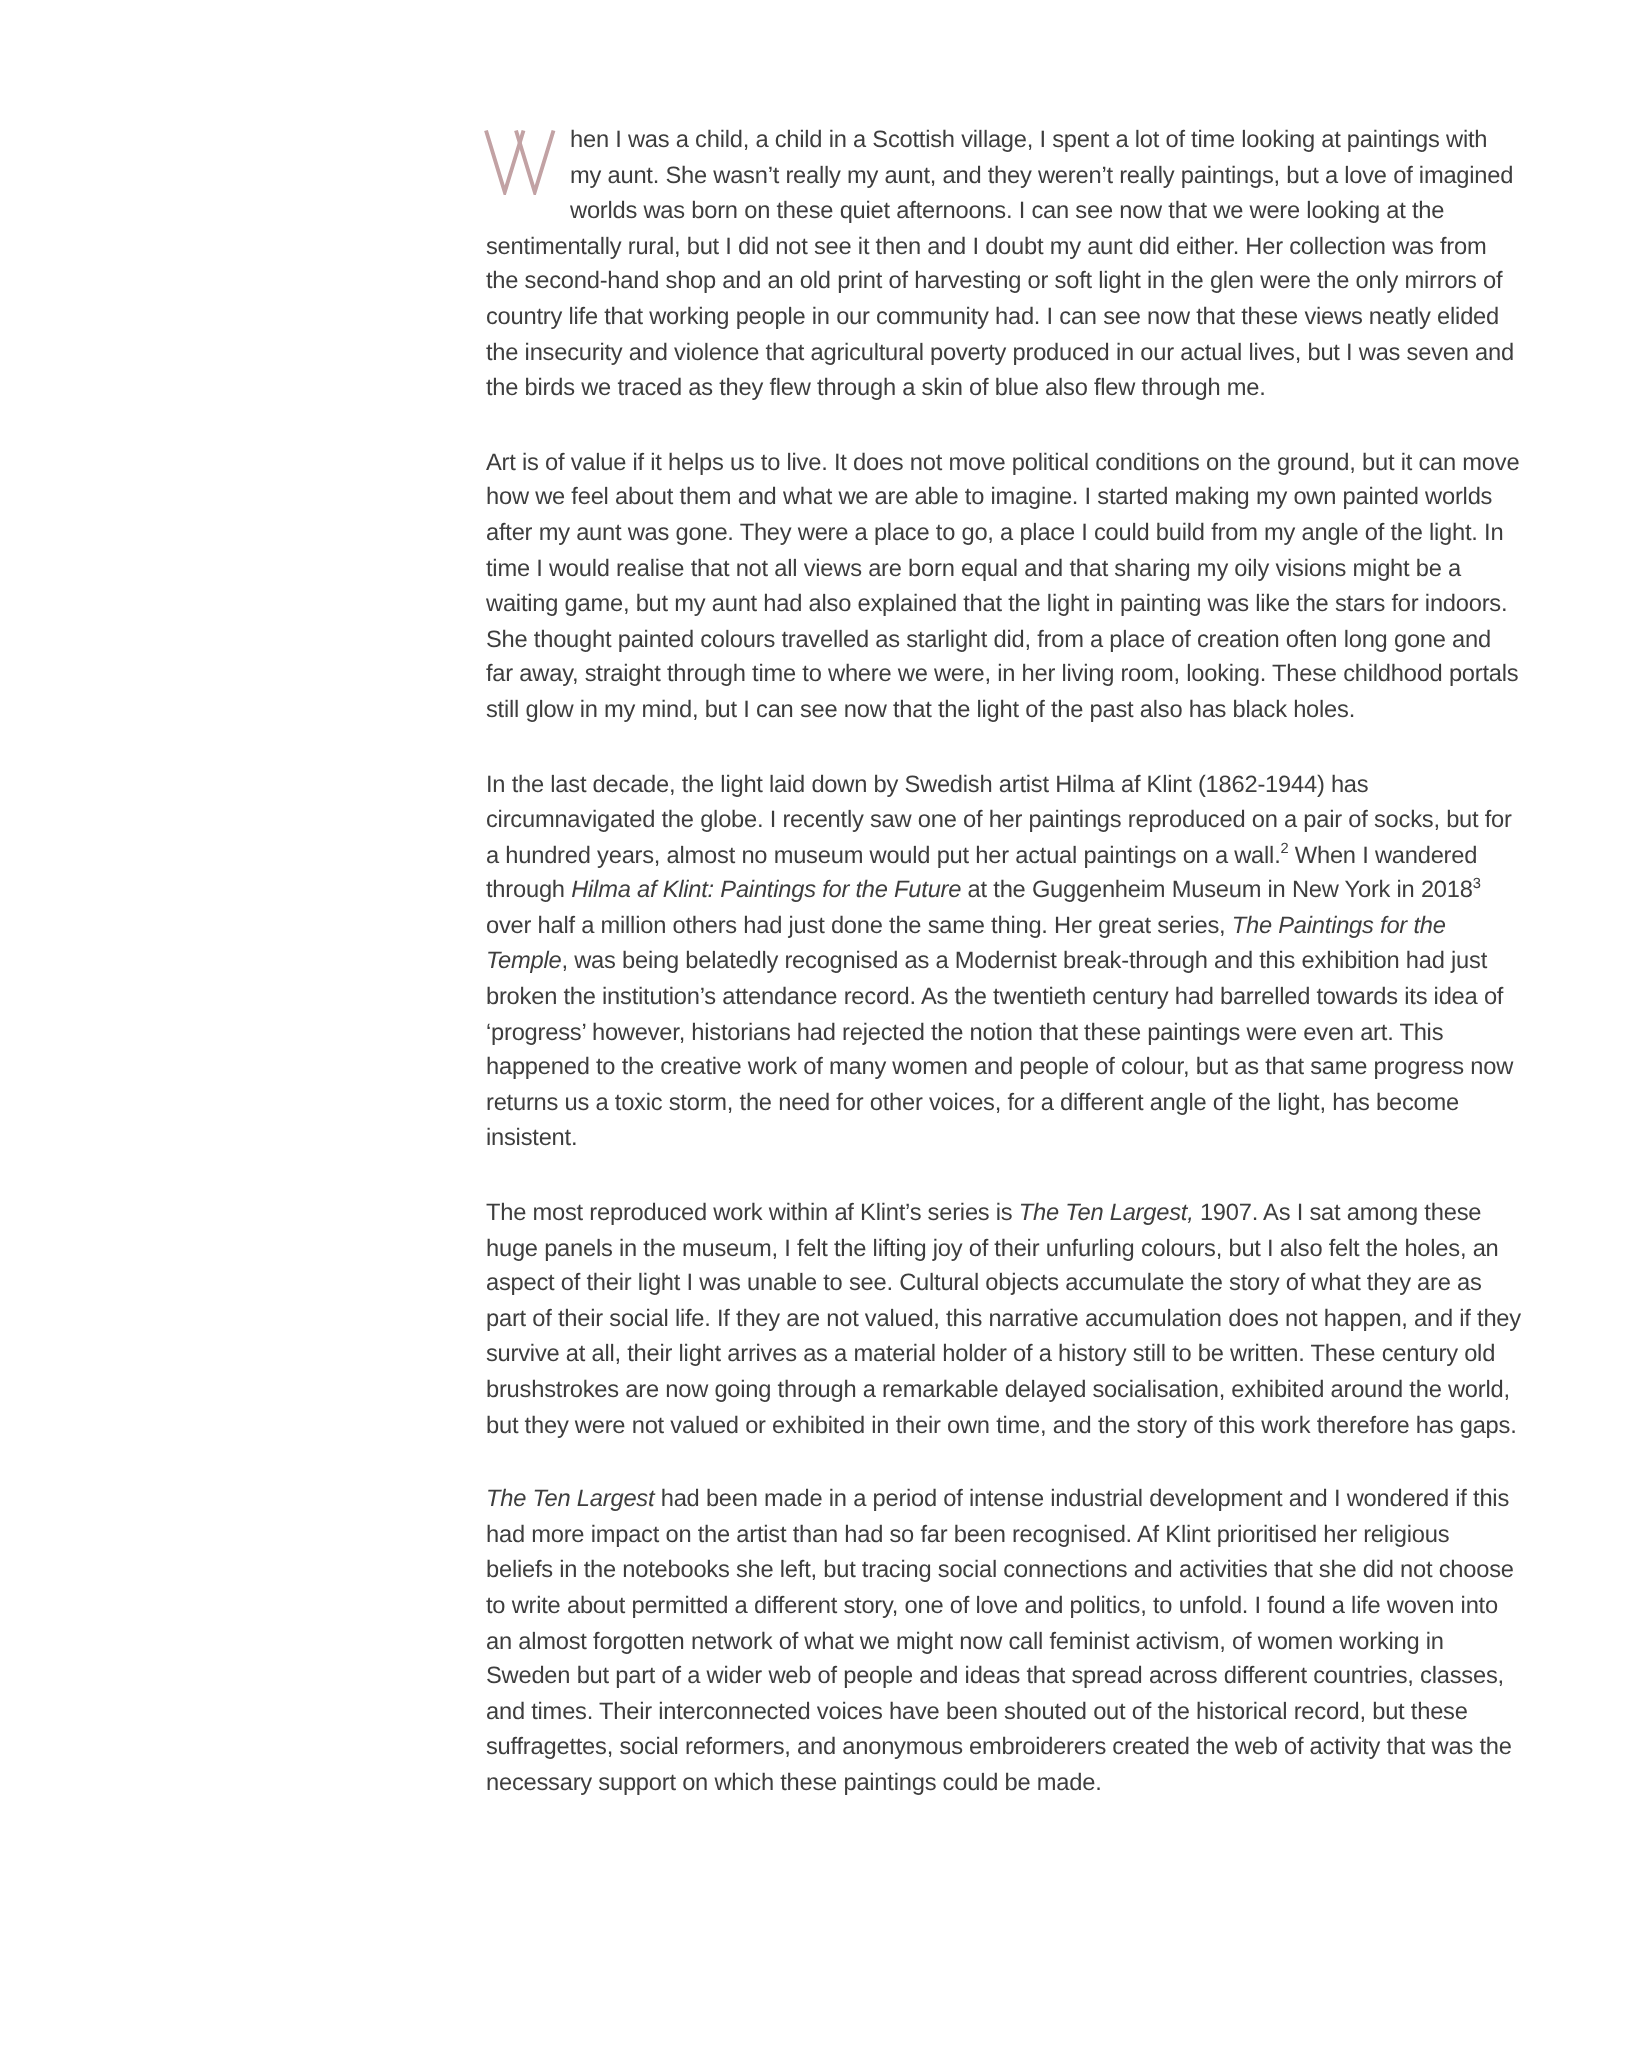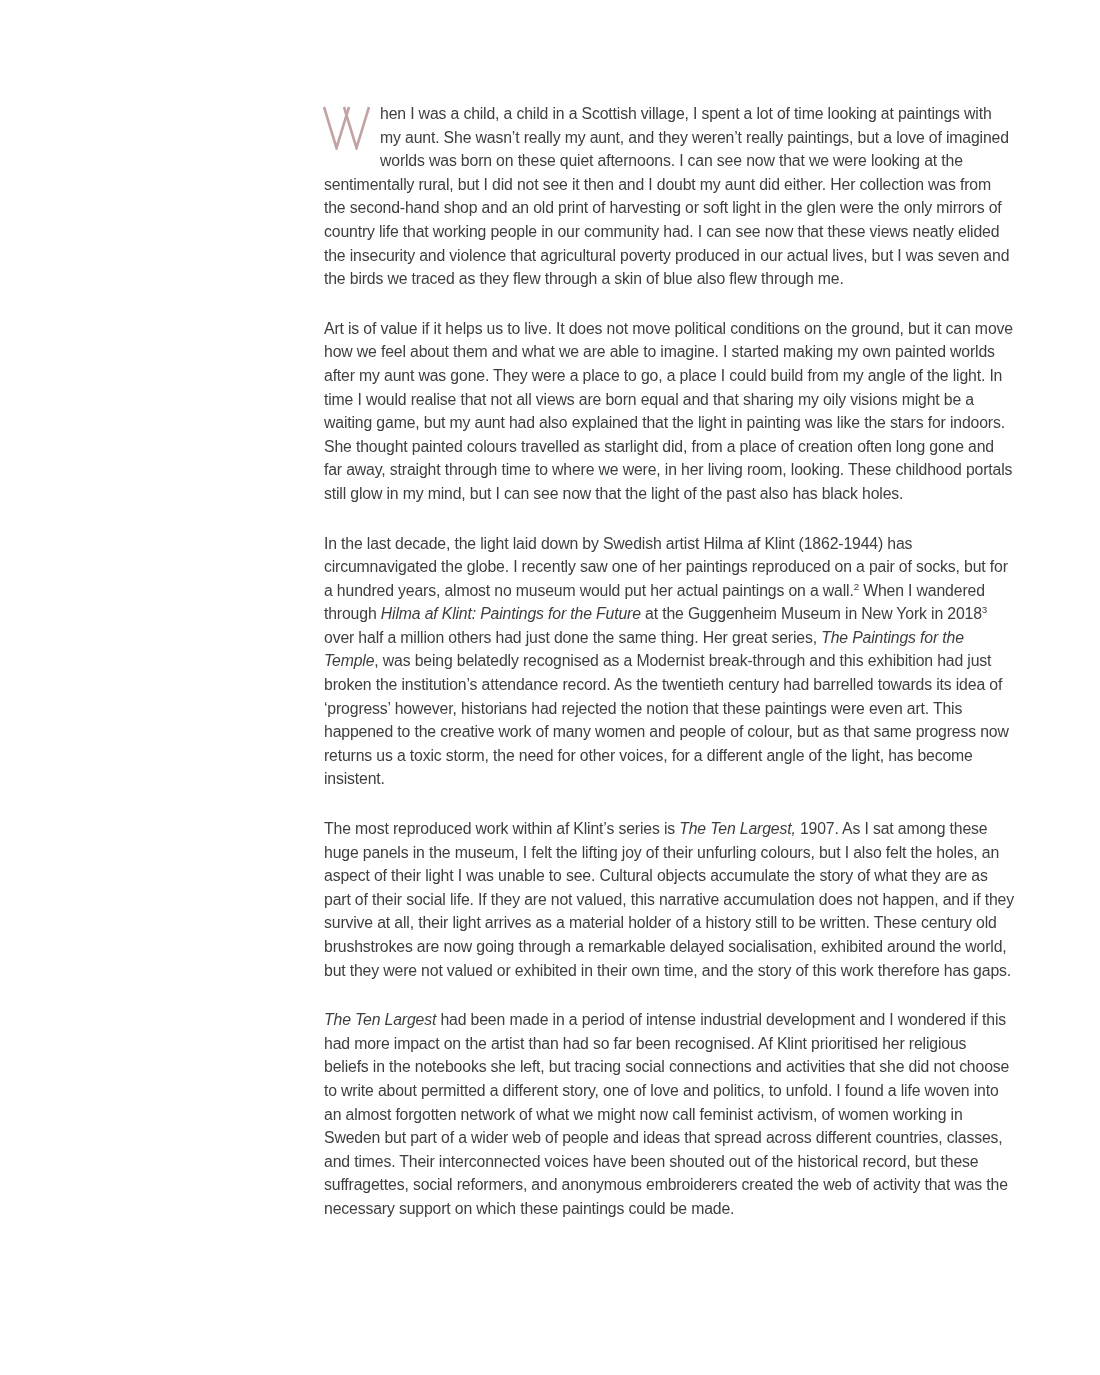--- a/index.html
+++ b/index.html
@@ -7,21 +7,21 @@
     width: 1100px;
     height: 1375px;
     background: #ffffff;
     overflow: hidden;
     position: relative;
     font-family: "Liberation Sans", "DejaVu Sans", sans-serif;
   }
   .essay {
     position: absolute;
     left: 324px;
-    top: 102px;
+    top: 82px;
     width: 690px;
     font-size: 15.8px;
     line-height: 23.6px;
     letter-spacing: -0.15px;
     color: #3e3e3e;
     text-align: left;
   }
   .para { margin: 0 0 26px 0; }
   .para:last-child { margin-bottom: 0; }
   .dropcap {

